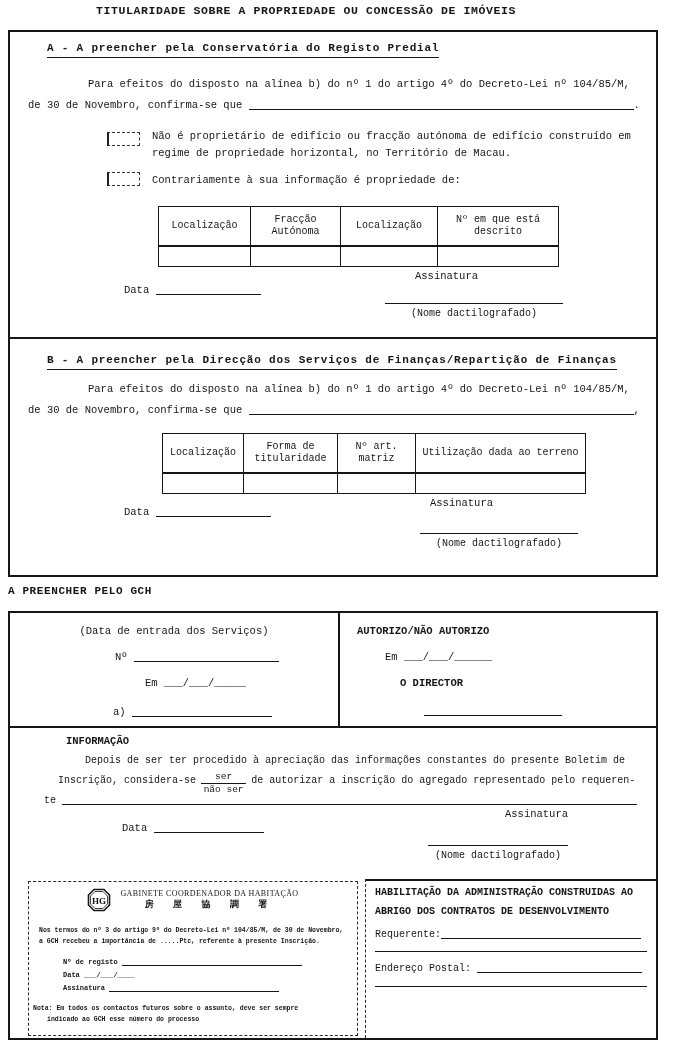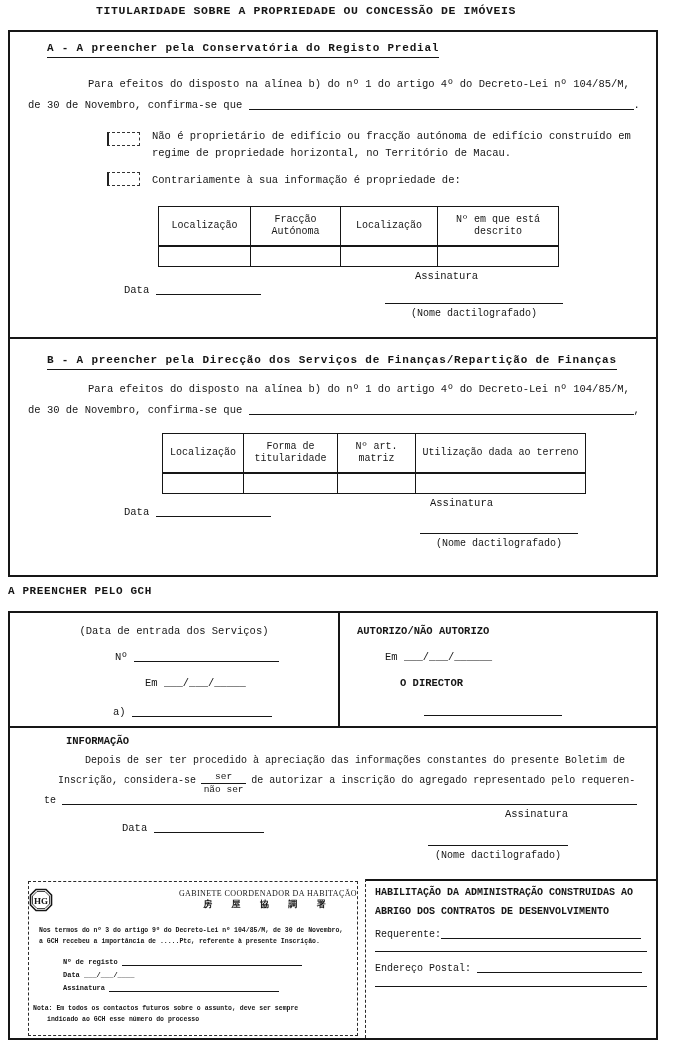--- a/index.html
+++ b/index.html
@@ -169,21 +169,21 @@
     <span>Data</span>
     <span class="bl" style="width:110px;"></span>
   </div>
   <div class="sline" style="left:428px;top:845px;width:140px;"></div>
   <div class="t sm" style="left:418px;top:849px;width:160px;text-align:center;">(Nome dactilografado)</div>
 
   <div class="hr" style="left:365px;top:879px;width:293px;"></div>
   <div class="vdash" style="left:365px;top:879px;height:159px;"></div>
 
   <div class="dashbox" style="left:28px;top:881px;width:330px;height:155px;">
-    <div style="display:flex;justify-content:space-between;align-items:center;gap:9px;margin-top:6px;">
+    <div style="display:flex;justify-content:center;align-items:center;gap:9px;margin-top:6px;">
       <svg width="24" height="24" viewBox="0 0 24 24">
         <polygon points="7,1.5 17,1.5 22.5,7 22.5,17 17,22.5 7,22.5 1.5,17 1.5,7" fill="none" stroke="#161616" stroke-width="1.6"></polygon>
         <polygon points="8,3.5 16,3.5 20.5,8 20.5,16 16,20.5 8,20.5 3.5,16 3.5,8" fill="none" stroke="#161616" stroke-width="0.8"></polygon>
         <text x="12" y="15.5" text-anchor="middle" font-size="9" font-weight="bold" font-family="Liberation Serif, serif" fill="#161616">HG</text>
       </svg>
       <div>
         <div class="orgname">GABINETE COORDENADOR DA HABITAÇÃO</div>
         <div class="orgzh">房 屋 協 調 署</div>
       </div>
     </div>

